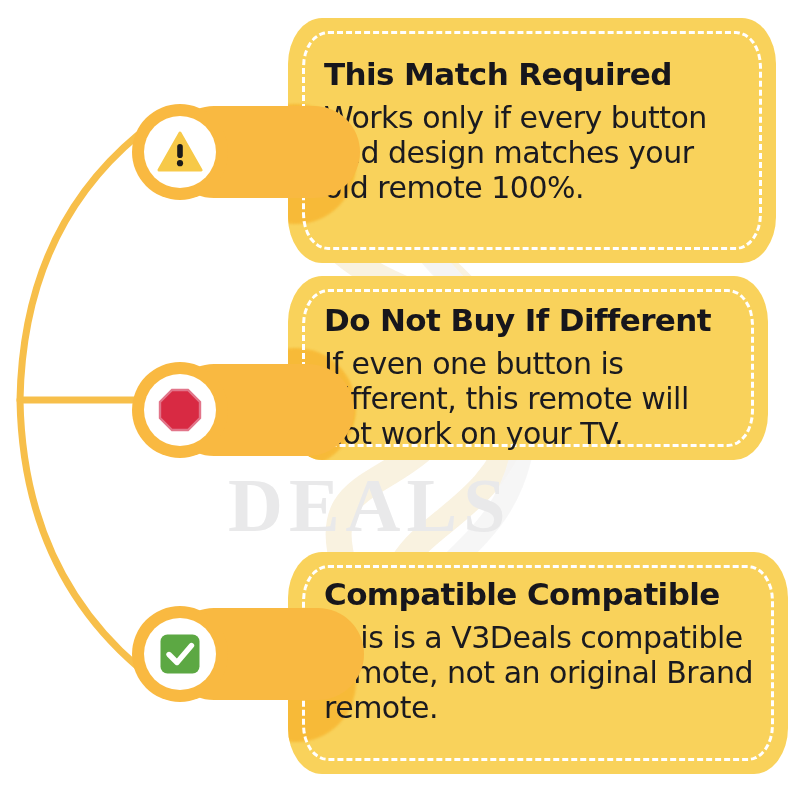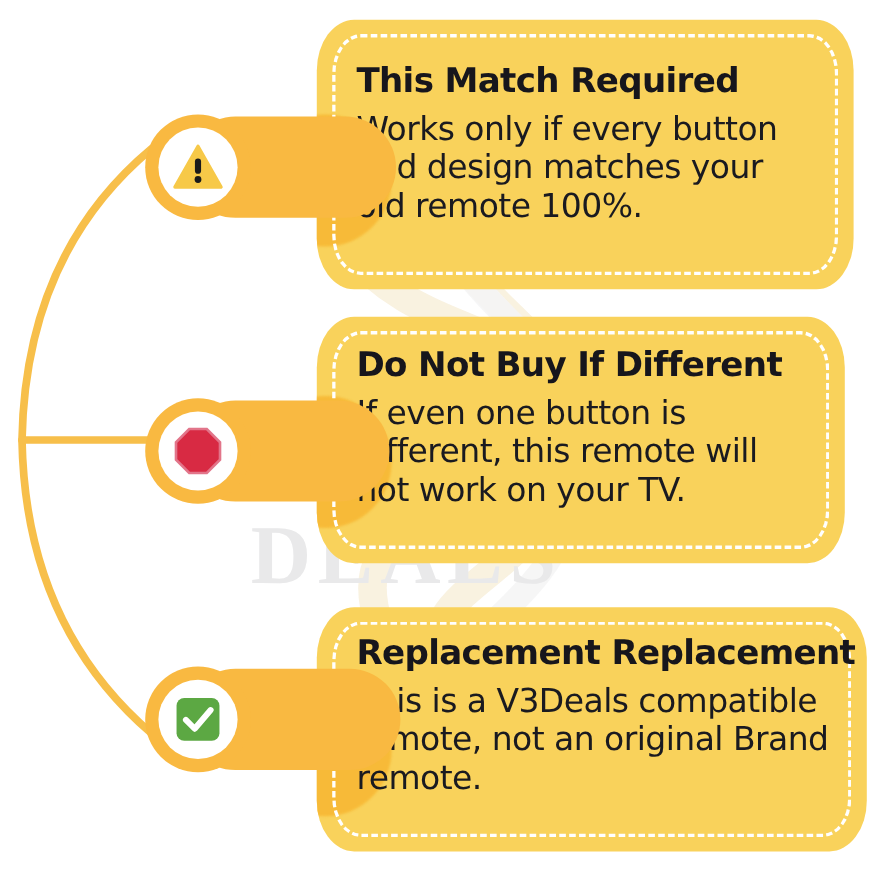--- a/index.html
+++ b/index.html
@@ -113,21 +113,21 @@
     letter-spacing: -0.5px;
     margin: 0;
   }
 
   
   #card-1 { left: 288px; top: 18px;  width: 488px; height: 245px; }
   #card-1 .blob { top: 86px; }
   #card-1 .card-body { top: 40px; }
 
   
-  #card-2 { left: 288px; top: 288px; width: 480px; height: 224px; }
+  #card-2 { left: 288px; top: 276px; width: 480px; height: 184px; }
   #card-2 .blob { top: 72px; }
   #card-2 .card-body { top: 28px; }
 
   
   #card-3 { left: 288px; top: 552px; width: 500px; height: 222px; }
   #card-3 .blob { top: 70px; }
   #card-3 .card-body { top: 26px; }
 
   
   .tab {
@@ -207,21 +207,21 @@
     <div class="blob"></div>
     <div class="card-body">
       <p class="card-title">Do Not Buy If Different</p>
       <p class="card-text">If even one button is different, this remote will not work on your TV.</p>
     </div>
   </div>
 
   <div class="card" id="card-3">
     <div class="blob"></div>
     <div class="card-body">
-      <p class="card-title">Replacement Replacement</p>
+      <p class="card-title">Compatible Compatible</p>
       <p class="card-text">This is a V3Deals compatible remote, not an original Brand remote.</p>
     </div>
   </div>
 
   <div class="tab" id="tab-1"></div>
   <div class="tab" id="tab-2"></div>
   <div class="tab" id="tab-3"></div>
 
   <div class="badge" id="badge-1">
     <div class="badge-inner">

